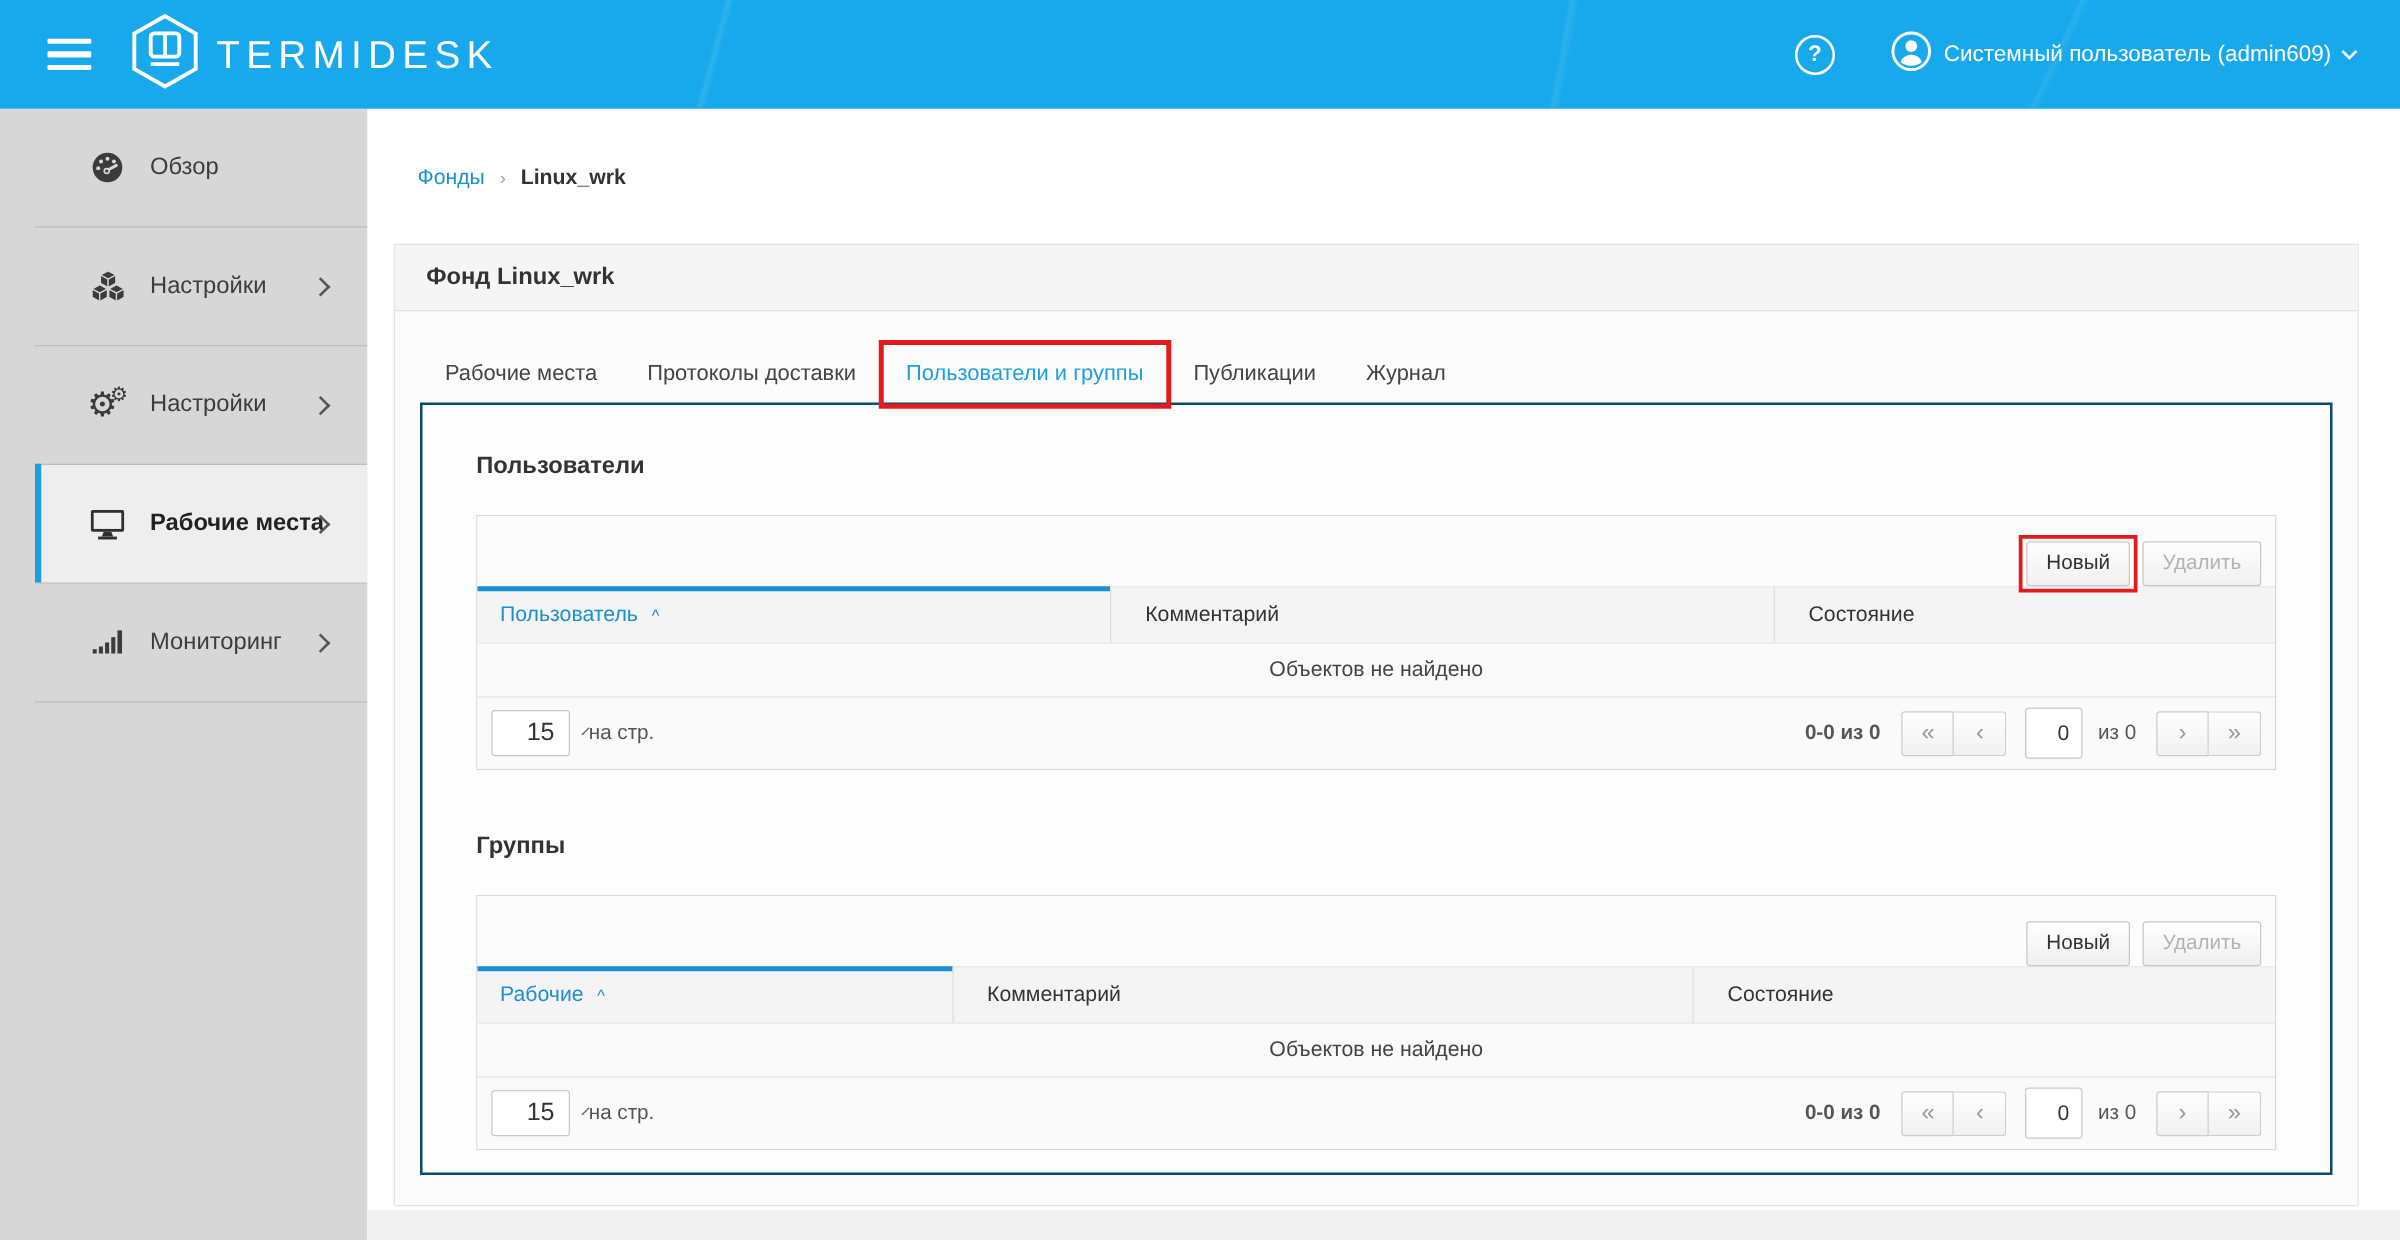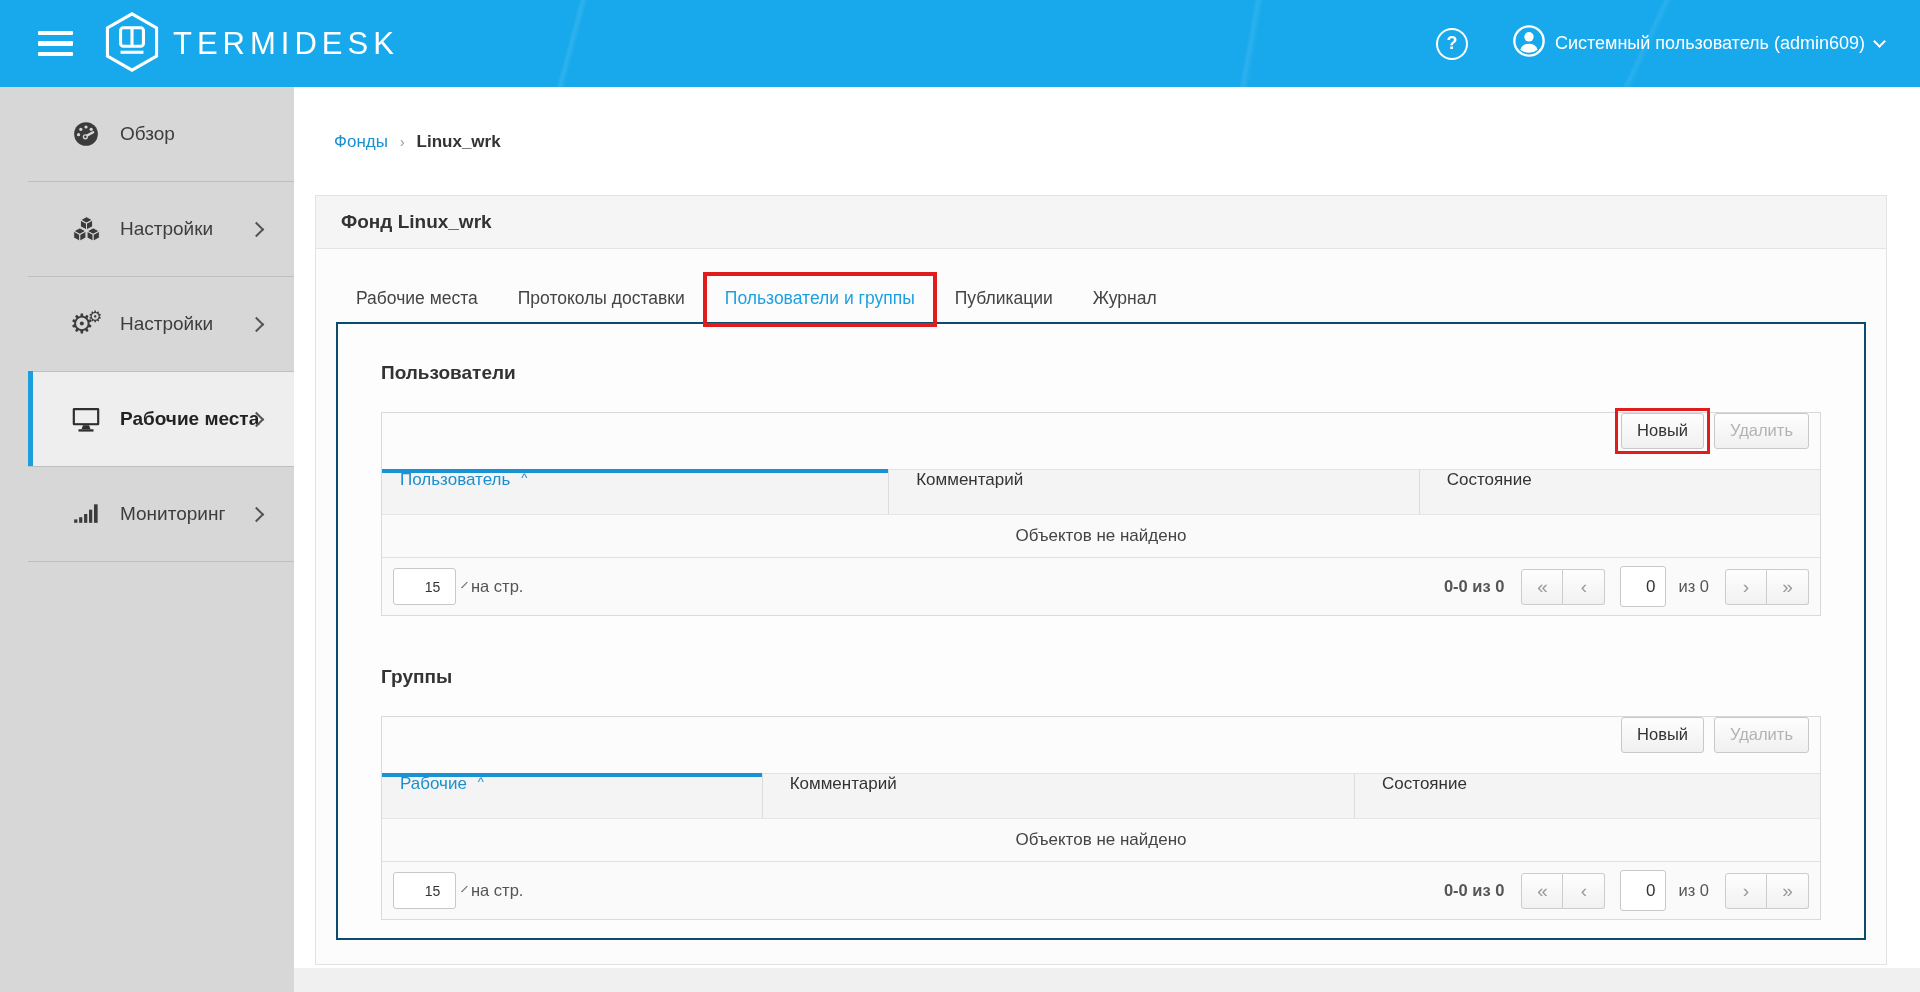--- a/index.html
+++ b/index.html
@@ -79,35 +79,35 @@
   .tab.active { color:#1d9fe0; }
   .ann-tab { position:absolute; top:-3px; left:-2px; right:-2px; bottom:-5px; border:4px solid #e11c1c; z-index:3; pointer-events:none; }
 
   .tab-panel { border:2px solid #0c4a6e; background:#fdfdfd; padding:38px 43px 18px; margin-bottom:24px; }
   .section-heading { font-size:19px; font-weight:bold; color:#333; margin:0 0 28px; }
 
   .table-box { border:1px solid #d9d9d9; background:#fff; }
   .sec-users .table-box { margin-bottom:50px; }
 
   .toolbar {
-    height:57px; display:flex; align-items:flex-start; justify-content:flex-end;
+    height:57px; display:flex; align-items:flex-end; justify-content:flex-end;
     gap:10px; padding-right:11px; background:#fcfcfc; border-bottom:1px solid #e2e2e2;
   }
   .btn {
     font-family:inherit; font-size:16.5px; color:#333;
     background:linear-gradient(#fefefe,#f0f0f0); border:1px solid #c8c8c8; border-radius:3px;
     padding:7px 15px; cursor:pointer; line-height:1.2;
   }
   .btn.disabled { color:#b3b3b3; }
   .btn-wrap { position:relative; display:inline-block; }
   .ann-btn { position:absolute; top:-5px; bottom:-5px; left:-6px; right:-6px; border:3px solid #e11c1c; pointer-events:none; }
 
   .thead { display:flex; background:#f4f4f4; height:44px; }
   .th {
-    position:relative; display:flex; padding:0 18px;
+    position:relative; display:flex; align-items:center; padding:0 18px;
     font-size:17px; color:#333; cursor:pointer;
   }
   .th + .th { border-left:1px solid #ddd;padding-left:27px; }
   .th.sorted { color:#1b8fd0; }
   .th.sorted::before { content:""; position:absolute; top:-1px; left:0; right:0; height:4px; background:#1892d2; }
   .sort-caret { margin-left:11px; font-size:13px; color:#1b8fd0; }
 
   .sec-users .th:nth-child(1){ width:35.2%; }
   .sec-users .th:nth-child(2){ width:36.9%; }
   .sec-users .th:nth-child(3){ width:27.9%; }
@@ -120,21 +120,21 @@
     font-size:17px; color:#444; background:#fafafa; border-top:1px solid #e6e6e6;
   }
 
   .pager {
     height:58px; display:flex; align-items:center; background:#fafafa;
     border-top:1px solid #e2e2e2; padding:0 11px; font-size:16.5px; color:#555;
   }
   .size-select {
     width:63px; height:37px; background:#fff; border:1px solid #c8c8c8; border-radius:3px;
     display:flex; align-items:center; justify-content:center; gap:24px;
-    font-size:14px; color:#333; cursor:pointer;padding-left:41px;
+    font-size:20px; color:#333; cursor:pointer;padding-left:41px;
   }
   .select-caret {
     width:8px; height:8px; border-right:1.6px solid #666; border-bottom:1.6px solid #666;
     transform:rotate(45deg); margin-top:-4px;
   }
   .per-page { margin-left:15px; }
   .pager-right { margin-left:auto; display:flex; align-items:center; }
   .range { margin-right:17px;font-weight:bold; }
   .pgroup { display:flex; }
   .pbtn {

